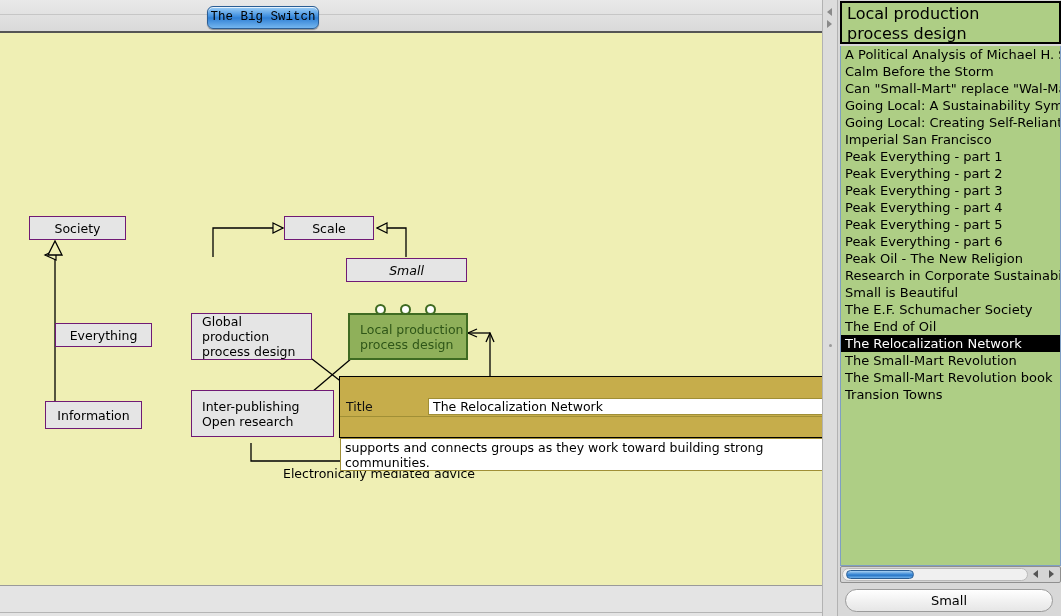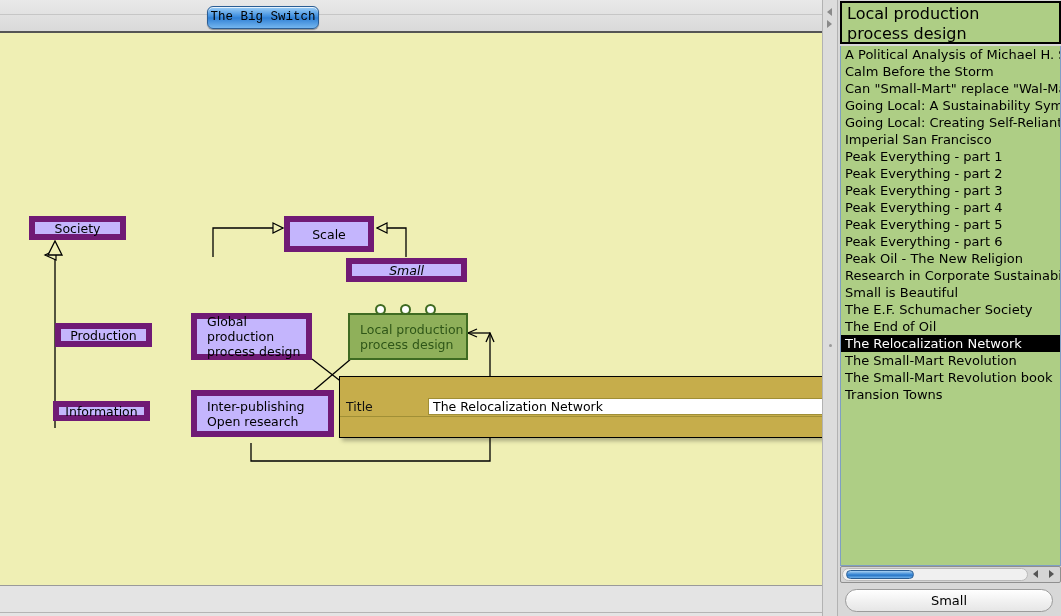--- a/index.html
+++ b/index.html
@@ -46,21 +46,21 @@
   }
   #left-statusbar:after{
     content:"";position:absolute;left:0;bottom:4px;width:822px;height:1px;background:#b4b4b4;
   }
   #left-statusbar:before{
     content:"";position:absolute;left:0;bottom:0px;width:822px;height:1px;background:#8e8e8e;
   }
 
   
   .node{
-    position:absolute;background:#c4b5fd;border:6px solid #701a75;
+    position:absolute;background:#e5e5e5;border:1px solid #701a75;
     box-sizing:border-box;color:#000;
     font-size:12.5px;line-height:15px;
     display:flex;align-items:center;justify-content:center;text-align:center;
     font-family:"DejaVu Sans","Liberation Sans",sans-serif;
   }
   .node.multiline{white-space:pre-line;justify-content:flex-start;padding-left:10px;text-align:left;}
   .node.selected{
     background:#8fb05a;border:2px solid #3f6b22;color:#2f5618;
   }
   .handle{
@@ -195,45 +195,47 @@
         <path d="M406,224 L406,195 L377,195" stroke="#000" stroke-width="1.3" fill="none" marker-end="url(#hollowtri-l)"></path>
 
         <line x1="312" y1="326" x2="352" y2="357" stroke="#000" stroke-width="1.3"></line>
         <line x1="312" y1="359" x2="352" y2="325" stroke="#000" stroke-width="1.3"></line>
 
         <path d="M251,410 L251,428 L490,428 L490,300" stroke="#000" stroke-width="1.3" fill="none" marker-end="url(#openarrow)"></path>
         <path d="M490,300 L468,300" stroke="#000" stroke-width="1.3" fill="none" marker-end="url(#openarrow)"></path>
       </svg>
 
       <div class="node" style="left:29px;top:183px;width:97px;height:24px;">Society</div>
-      <div class="node" style="left:55px;top:290px;width:97px;height:24px;">Production</div>
-      <div class="node" style="left:53px;top:368px;width:97px;height:20px;">Information</div>
-
-      <div class="node" style="left:284px;top:183px;width:90px;height:36px;">Scale</div>
+      <div class="node" style="left:55px;top:290px;width:97px;height:24px;">Everything</div>
+      <div class="node" style="left:45px;top:368px;width:97px;height:28px;">Information</div>
+
+      <div class="node" style="left:284px;top:183px;width:90px;height:24px;">Scale</div>
       <div class="node" style="left:346px;top:225px;width:121px;height:24px;font-style:italic;">Small</div>
 
       <div class="node multiline" style="left:191px;top:280px;width:121px;height:47px;">Global production
 process design</div>
 
       <div class="node selected multiline" style="left:348px;top:280px;width:120px;height:47px;">Local production
 process design</div>
       <div class="handle" style="left:375px;top:271px;"></div>
       <div class="handle" style="left:400px;top:271px;"></div>
       <div class="handle" style="left:425px;top:271px;"></div>
 
       <div class="node multiline" style="left:191px;top:357px;width:143px;height:47px;">Inter-publishing
 Open research</div>
 
+      <div class="caption" style="left:283px;top:433px;">Electronically mediated advice</div>
 
       <div id="detail-popup">
         <div class="detail-row">
           <div class="detail-key">Title</div>
           <div class="detail-val">The Relocalization Network</div>
         </div>
         <div class="detail-row">
+          <div class="detail-val wrap">supports and connects groups as they work toward building strong communities.</div>
         </div>
       </div>
     </div>
 
     <div id="left-statusbar"></div>
   </div>
 
   <div id="splitter">
     <div class="sp-arrow sp-up"></div>
     <div class="sp-arrow sp-dn"></div>

